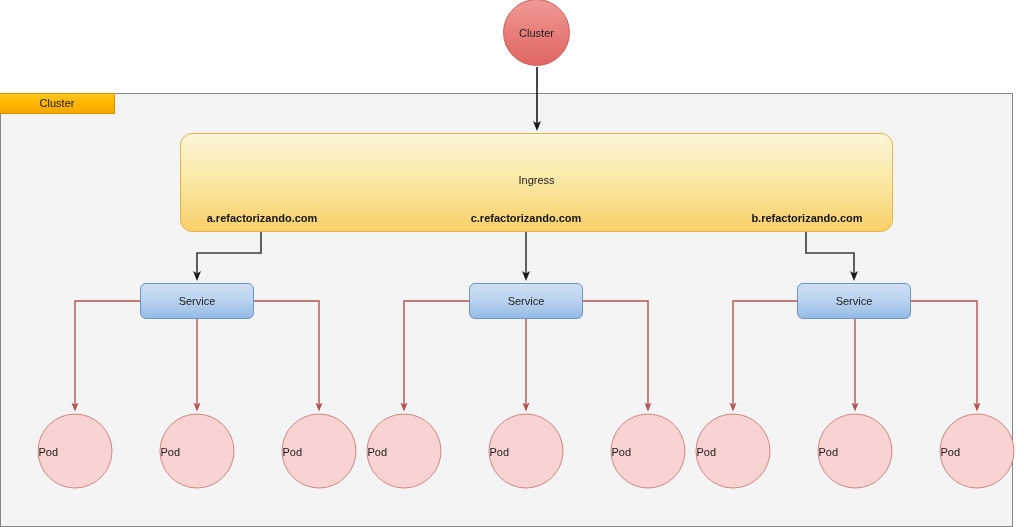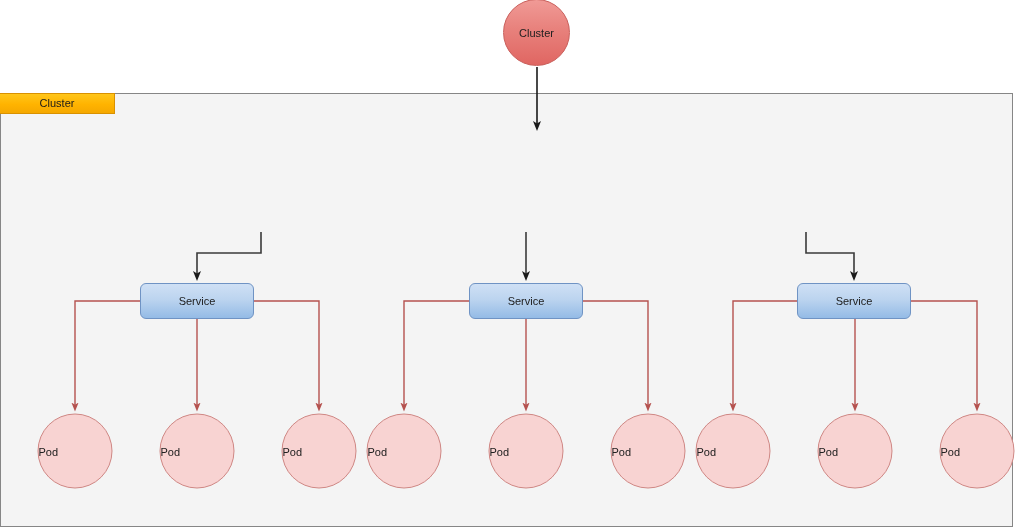--- a/index.html
+++ b/index.html
@@ -196,20 +196,26 @@
       <path d="M797,301 L733,301 L733,407" stroke="#b5524f" stroke-width="1.4" fill="none" marker-end="url(#arrow-red)"></path>
       <path d="M855,319 L855,407" stroke="#b5524f" stroke-width="1.4" fill="none" marker-end="url(#arrow-red)"></path>
       <path d="M911,301 L977,301 L977,407" stroke="#b5524f" stroke-width="1.4" fill="none" marker-end="url(#arrow-red)"></path>
     </g>
   </svg>
 
   <div class="internet-node">
     <span>Cluster</span>
   </div>
 
+  <div class="ingress-node">
+    <div class="ingress-title">Ingress</div>
+    <div class="host-label" id="host-0" style="left: 81px;">a.refactorizando.com</div>
+    <div class="host-label" id="host-1" style="left: 345px;">c.refactorizando.com</div>
+    <div class="host-label" id="host-2" style="left: 626px;">b.refactorizando.com</div>
+  </div>
 
   <div class="service-node" id="svc-0" style="left: 197px; top: 283px;">
     <span>Service</span>
   </div>
   <div class="service-node" id="svc-1" style="left: 526px; top: 283px;">
     <span>Service</span>
   </div>
   <div class="service-node" id="svc-2" style="left: 854px; top: 283px;">
     <span>Service</span>
   </div>

